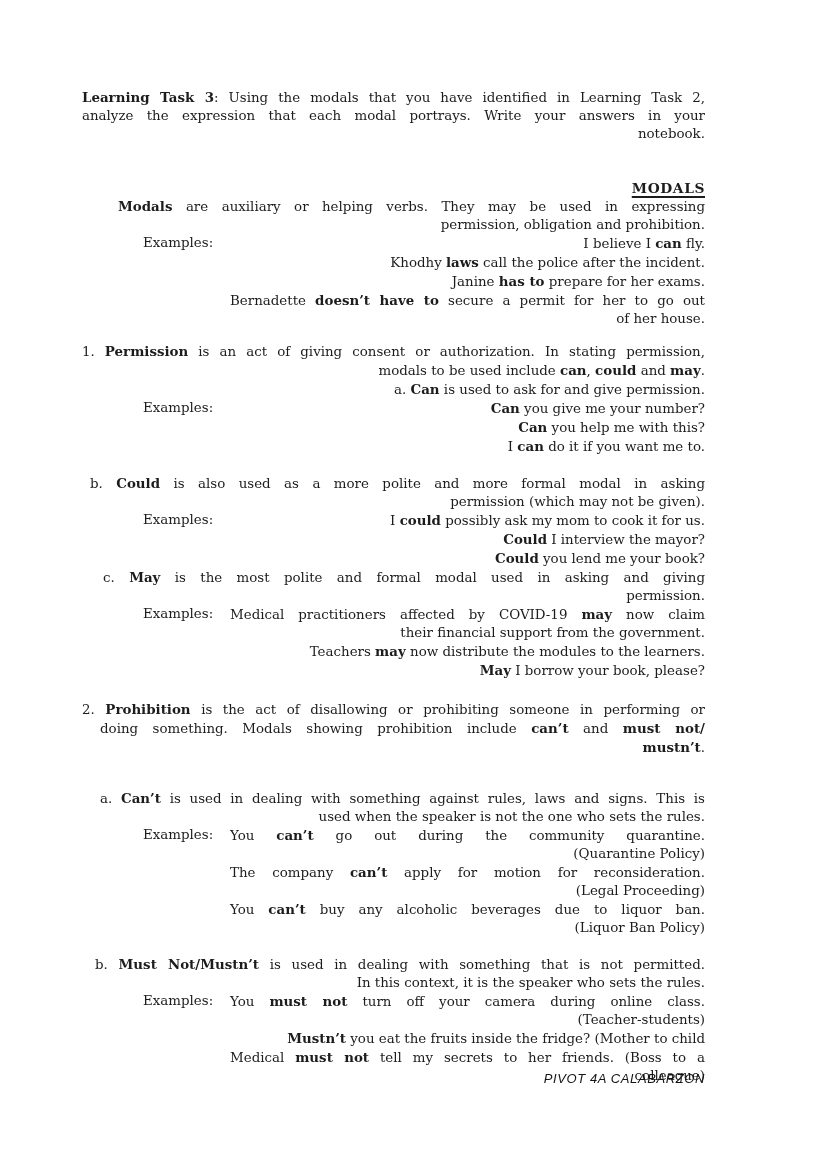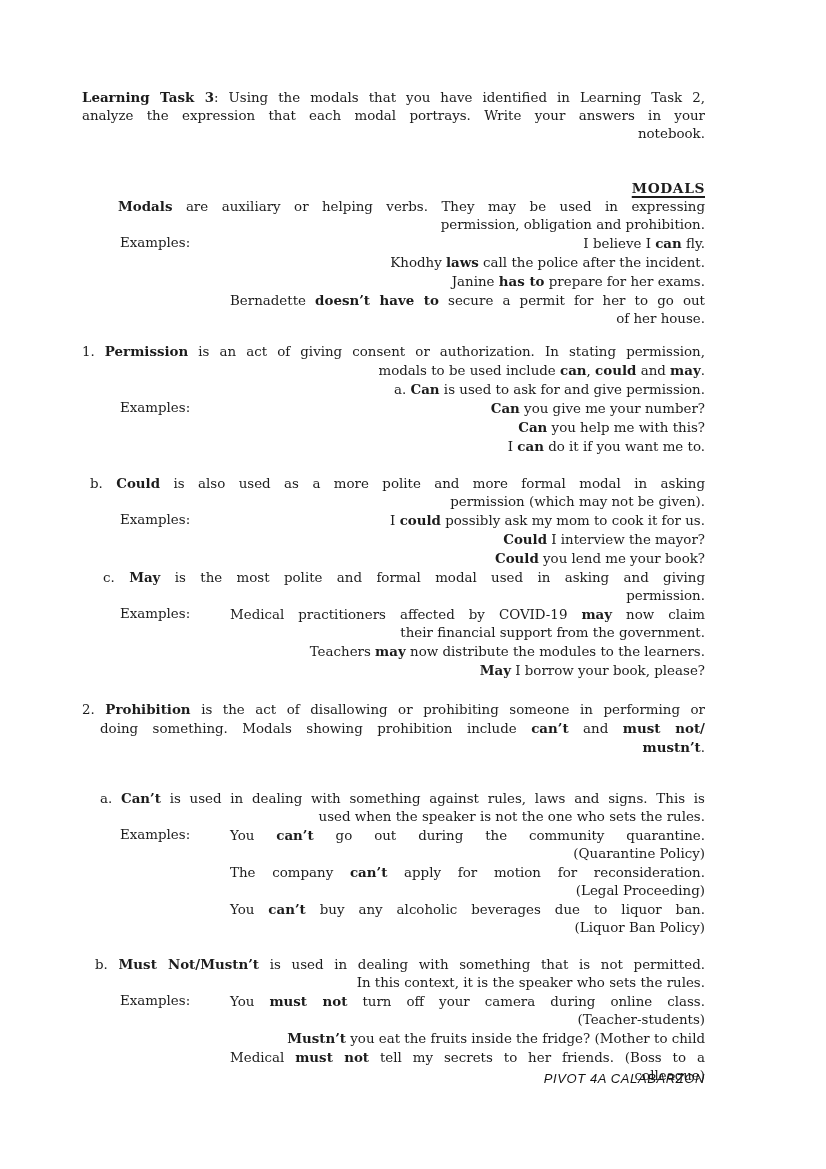--- a/index.html
+++ b/index.html
@@ -9,21 +9,21 @@
     font-size:13.4px; line-height:18px; overflow:hidden;
   }
   .doc { position:absolute; left:82px; top:88px; width:623px; }
   .block { position:relative; }
   .b { font-weight:bold; }
   .u { text-decoration:underline; text-underline-offset:3px; text-decoration-thickness:1.5px; }
   .line { text-align:right; }
   .line.just { text-align:justify; text-align-last:justify; }
   .heading { letter-spacing:0.6px; font-size:13.8px; }
   .examples { padding-left:148px; }
-  .ex-label { position:absolute; left:38px; top:0; }
+  .ex-label { position:absolute; left:61px; top:0; }
   .footer-attr {
     position:absolute; top:1070px; left:82px; width:623px; text-align:right;
     font-family:"Liberation Sans", sans-serif; font-style:italic;
     font-size:13px; letter-spacing:0.6px; color:#141414;
   }
   .page-num {
     position:absolute; top:1100px; left:82px; width:623px; text-align:center;
     font-family:"Liberation Sans", sans-serif; font-size:14px; color:#8b5cf6;
   }
   .watermark {

